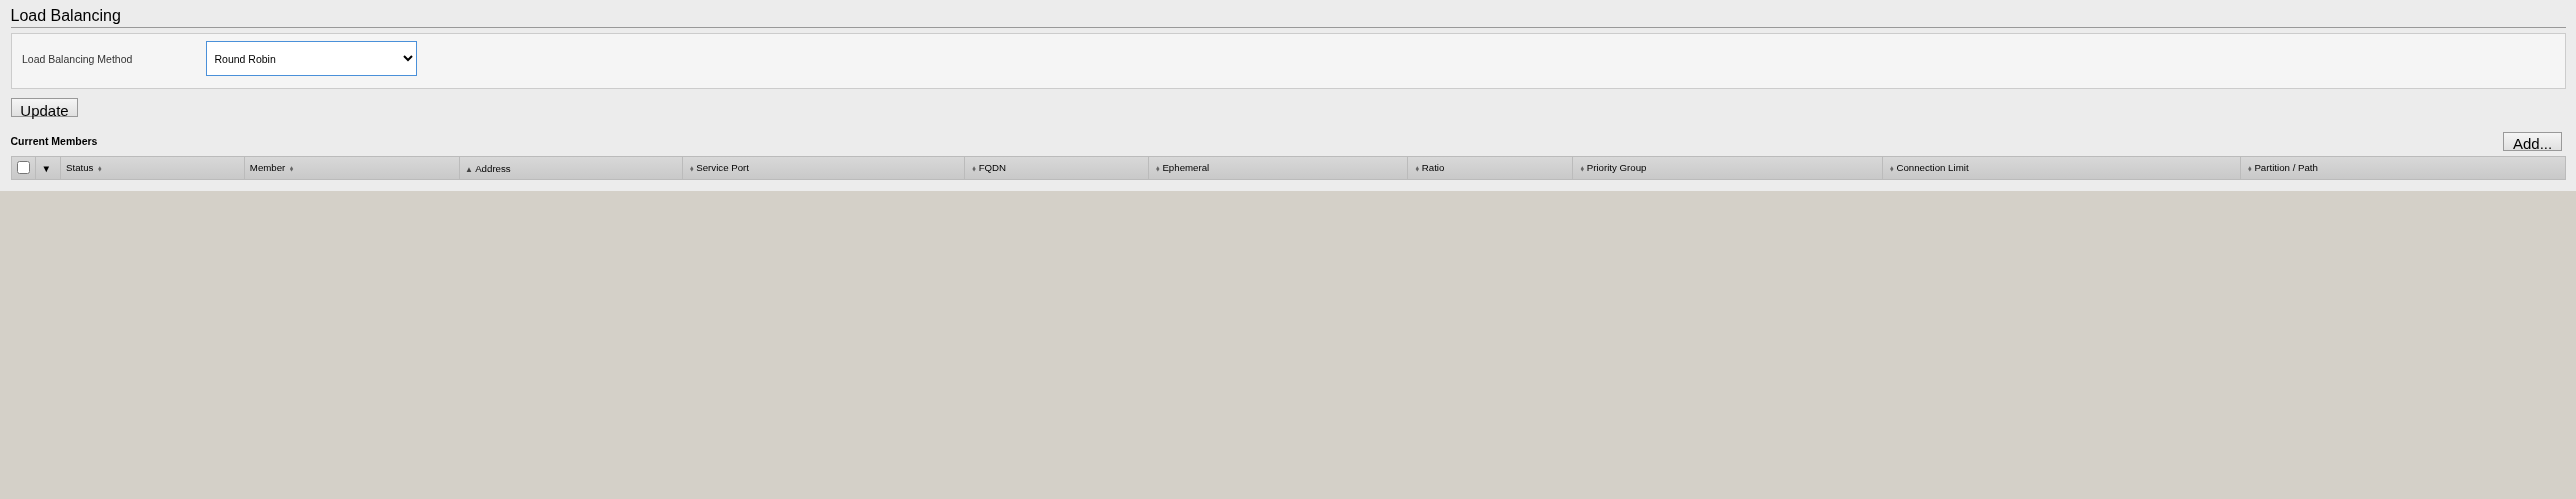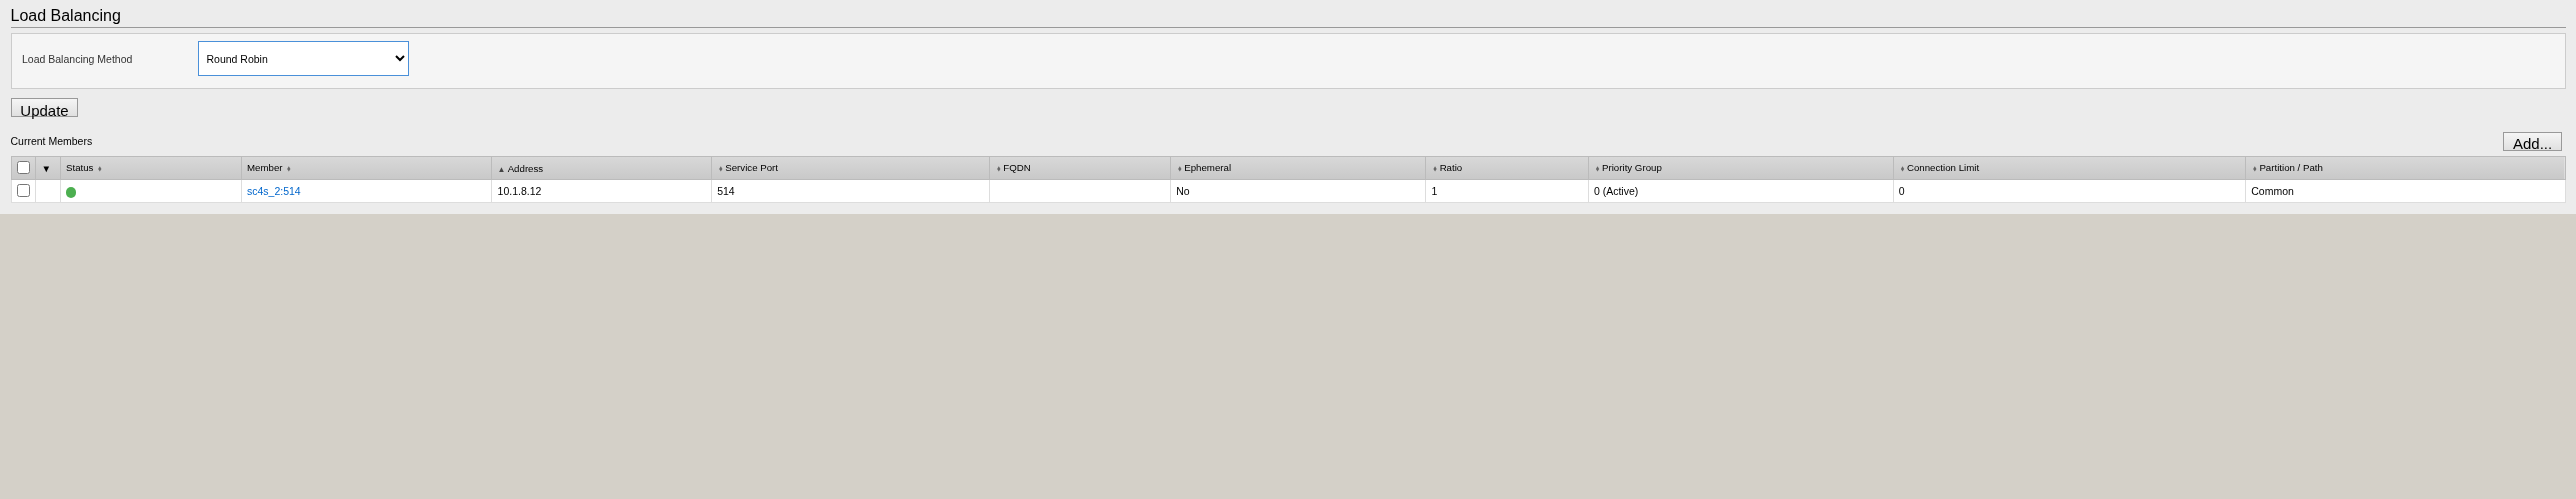--- a/index.html
+++ b/index.html
@@ -25,20 +25,21 @@
     .form-section {
       background: #f5f5f5;
       border: 0.9px solid #ccc;
       padding: 7px 10.5px;
       margin-bottom: 8.8px;
     }
     .form-row {
       display: flex;
       align-items: center;
       margin-bottom: 5.3px;
+      gap: 8px;
     }
     .form-label {
       width: 176px;
       font-size: 10.5px;
       color: #333;
     }
     select {
       font-size: 10.5px;
       padding: 1.8px 3.5px;
       border: 0.9px solid #999;
@@ -64,21 +65,21 @@
     .members-section {
       margin-top: 14px;
     }
     .members-header-row {
       display: flex;
       justify-content: space-between;
       align-items: center;
       margin-bottom: 5.3px;
     }
     .members-title {
-      font-weight: normal;
+      font-weight: bold;
       font-size: 10.5px;
     }
     table {
       width: 100%;
       border-collapse: collapse;
       font-size: 10.5px;
     }
     table thead tr {
       background: linear-gradient(to bottom, #d8d8d8, #c8c8c8);
     }
@@ -222,39 +223,19 @@
             <span>Connection Limit</span>
           </th>
           <th>
             <span class="sort-icon">⬧</span>
             <span>Partition / Path</span>
           </th>
         </tr>
       </thead>
       <tbody>
 
-        <tr>
-          <td class="checkbox-col">
-            <input type="checkbox" style="">
-          </td>
-          <td></td>
-          <td>
-            <span class="status-green"></span>
-          </td>
-          <td>
-            <a href="#" class="member-link">sc4s_2:514</a>
-          </td>
-          <td>10.1.8.12</td>
-          <td>514</td>
-          <td></td>
-          <td>No</td>
-          <td>1</td>
-          <td>0 (Active)</td>
-          <td>0</td>
-          <td>Common</td>
-        </tr>
 
       </tbody>
     </table>
 
   </div>
 </div>
 
 
 </body></html>

